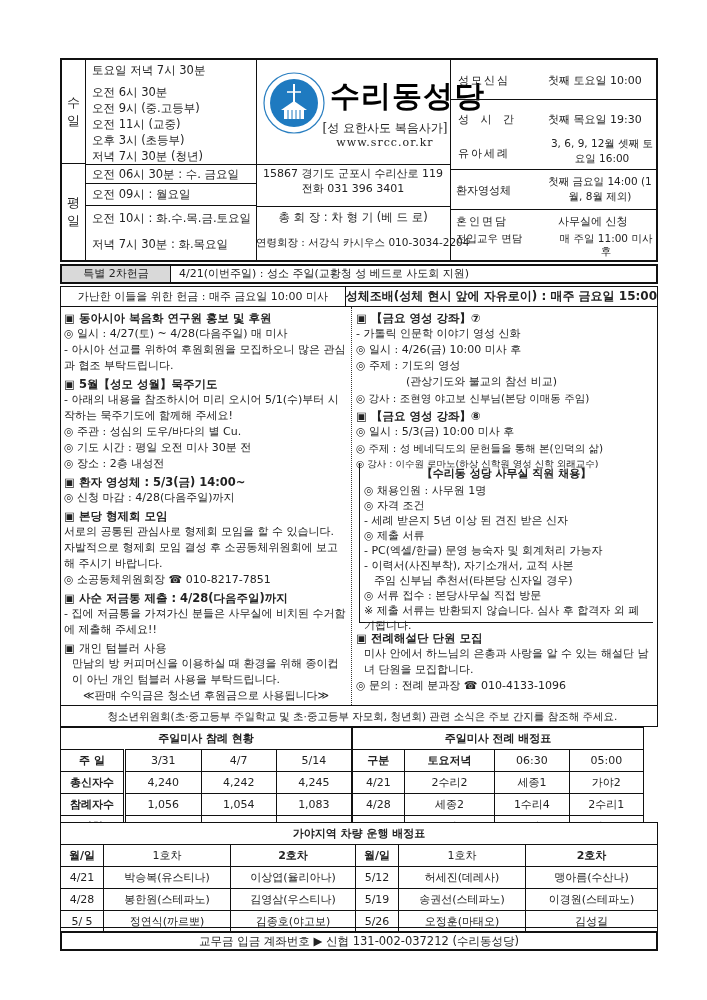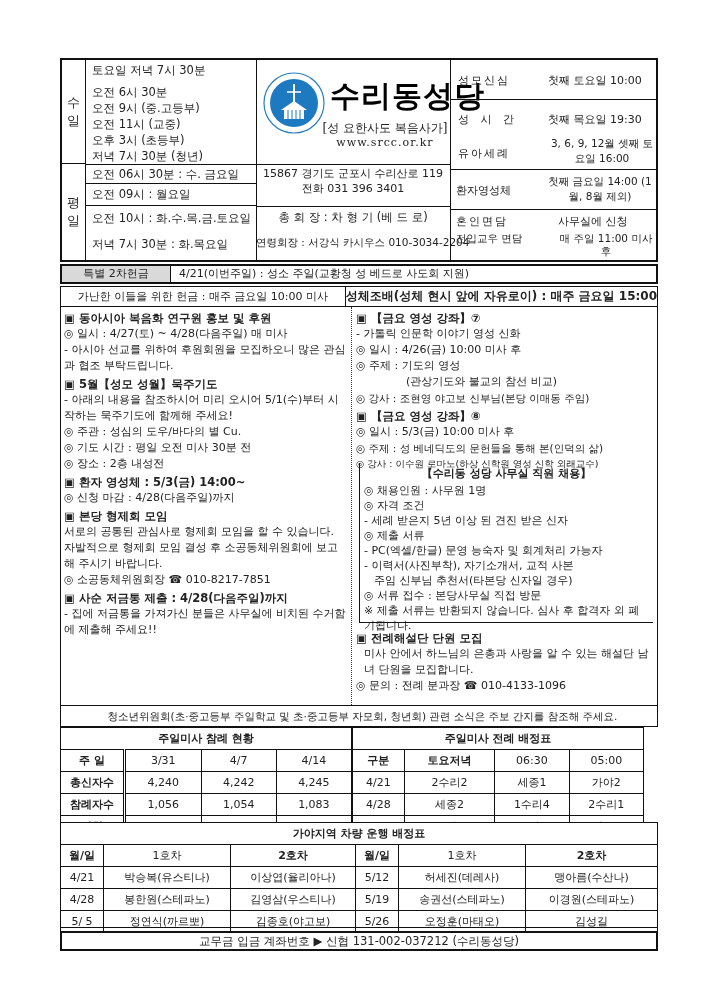--- a/index.html
+++ b/index.html
@@ -131,20 +131,25 @@
   </div>
   <div>
     <div class="sec-title"><span>▣ </span><span>본당 형제회 모임</span></div>
     <div class="wrap indent" style="text-indent:0;padding-left:0;">서로의 공통된 관심사로 형제회 모임을 할 수 있습니다. 자발적으로 형제회 모임 결성 후 소공동체위원회에 보고해 주시기 바랍니다.</div>
     <div class="line">◎ 소공동체위원회장 ☎ 010-8217-7851</div>
   </div>
   <div>
     <div class="sec-title"><span>▣ </span><span>사순 저금통 제출 : 4/28(다음주일)까지</span></div>
     <div class="wrap">- 집에 저금통을 가져가신 분들은 사무실에 비치된 수거함에 제출해 주세요!!</div>
   </div>
+  <div>
+    <div class="sec-title"><span>▣ </span><span style="font-weight:normal;">개인 텀블러 사용</span></div>
+    <div class="wrap" style="padding-left:8px;">만남의 방 커피머신을 이용하실 때 환경을 위해 종이컵이 아닌 개인 텀블러 사용을 부탁드립니다.</div>
+    <div class="line center">≪판매 수익금은 청소년 후원금으로 사용됩니다≫</div>
+  </div>
 </div>
 
 <div class="abs" style="left:356px;top:308px;width:298px;font-size:11px;">
   <div>
     <div class="sec-title"><span>▣ </span><span>【금요 영성 강좌】⑦</span></div>
     <div class="line">- 가톨릭 인문학 이야기 영성 신화</div>
     <div class="line">◎ 일시 : 4/26(금) 10:00 미사 후</div>
     <div class="line">◎ 주제 : 기도의 영성</div>
     <div class="line" style="padding-left:50px;">(관상기도와 불교의 참선 비교)</div>
     <div class="line small">◎ 강사 : 조현영 야고보 신부님(본당 이매동 주임)</div>
@@ -180,21 +185,21 @@
 
 <table class="abs" style="left:60px;top:727px;width:292px;">
   <tbody>
       <tr>
         <th colspan="4">주일미사 참례 현황</th>
       </tr>
   <tr>
     <th style="width:62px;border-right:3px double #111;">주 일</th>
     <th style="font-weight:normal;">3/31</th>
     <th style="font-weight:normal;">4/7</th>
-    <th style="font-weight:normal;">4/14</th>
+    <th style="font-weight:normal;">5/14</th>
   </tr>
   <tr>
     <td class="bold" style="border-right:3px double #111;">총신자수</td>
     <td>4,240</td>
     <td>4,242</td>
     <td>4,245</td>
   </tr>
   <tr>
     <td class="bold" style="border-right:3px double #111;">참례자수</td>
     <td>1,056</td>

